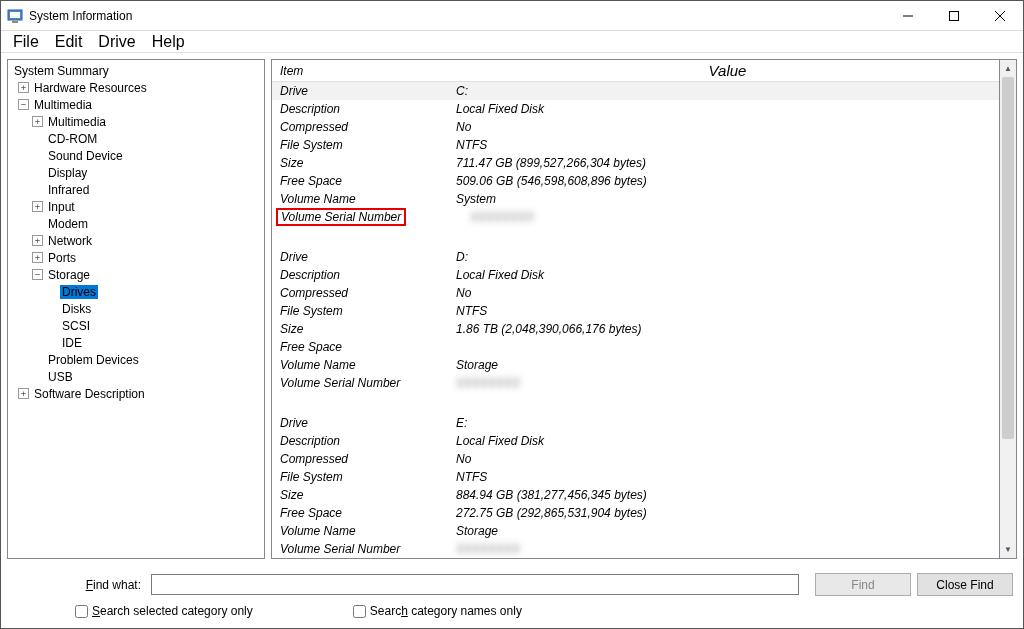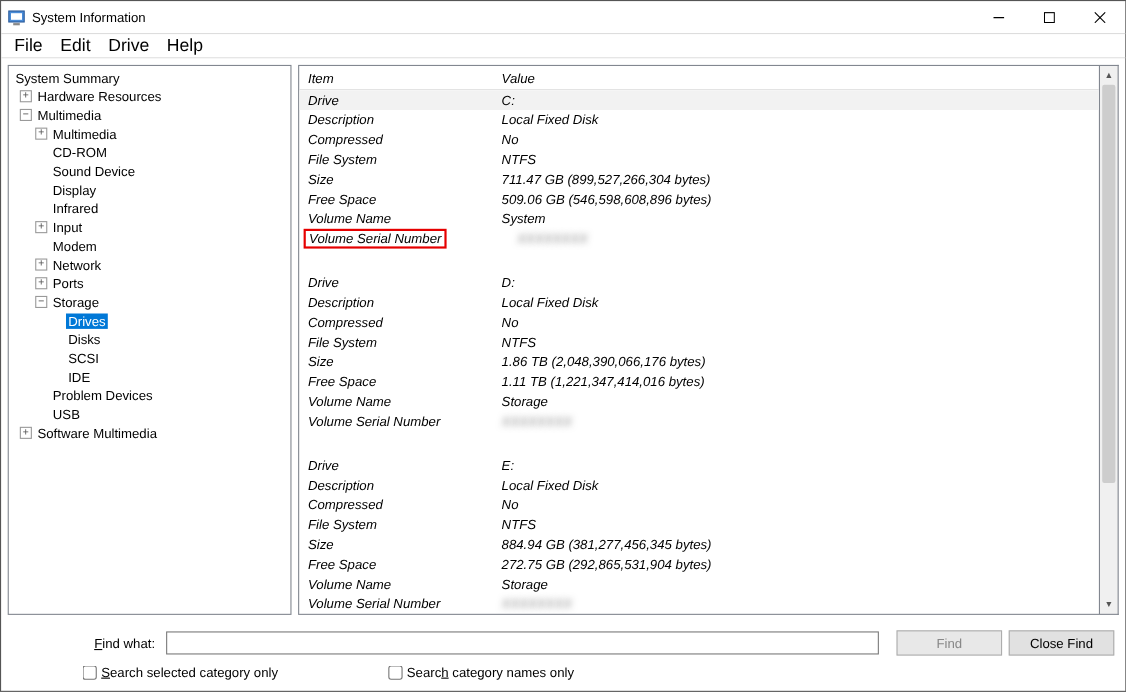--- a/index.html
+++ b/index.html
@@ -11,26 +11,26 @@
 .win-controls { display: flex; height: 100%; }
 .win-btn { width: 46px; display: flex; align-items: center; justify-content: center; cursor: pointer; }
 .menubar { height: 22px; display: flex; align-items: center; padding: 0 4px; border-bottom: 1px solid #e0e0e0; }
 .menu-item { padding: 2px 8px; font-size: 16px; cursor: pointer; }
 .main { flex: 1; display: flex; padding: 6px; gap: 6px; min-height: 0; }
 .tree-panel { width: 258px; border: 1px solid #828790; overflow: auto; background: #fff; }
 .tree { padding: 2px 0; }
 .tree-row { display: flex; align-items: center; height: 17px; cursor: pointer; }
 .expander { width: 11px; height: 11px; border: 1px solid #999; display: inline-flex; align-items: center; justify-content: center; font-size: 9px; line-height: 1; margin-right: 3px; cursor: pointer; background: #fff; color: #555; font-family: monospace; }
 .tree-label { padding: 0 2px; text-align: right; }
-.tree-label.selected { background: #0078d7; color: #ffffff; }
+.tree-label.selected { background: #0078d7; color: #000000; }
 .content-wrap { flex: 1; display: flex; }
 .content-panel { flex: 1; border: 1px solid #828790; background: #fff; position: relative; font-style: italic; }
 .content-header { display: flex; height: 22px; align-items: center; border-bottom: 1px solid #e0e0e0; }
 .col-item { width: 176px; padding-left: 8px; font-size: 12px; }
-.col-value { flex: 1; padding-left: 8px; font-size: 12px; }
+.col-value { flex: 1; padding-left: 8px; font-size: 15px; text-align: center; }
 .content-rows { overflow: auto; height: calc(100% - 22px); }
 .data-row { display: flex; height: 18px; align-items: center; }
 .data-row.shaded { background: #f2f2f2; }
 .data-row .label { width: 176px; padding-left: 8px; }
 .data-row .value { flex: 1; padding-left: 8px; }
 .data-row.blank { height: 22px; }
 .highlight-box { border: 2px solid #e60000; padding: 0 3px; margin-left: 4px; }
 .blurred { color: transparent; text-shadow: 0 0 6px rgba(120,120,120,0.9); user-select: none; }
 .scroll-col { width: 17px; border: 1px solid #828790; border-left: none; background: #f0f0f0; display: flex; flex-direction: column; }
 .scroll-arrow { height: 17px; display: flex; align-items: center; justify-content: center; font-size: 8px; color: #555; cursor: pointer; }
@@ -146,21 +146,21 @@
             <span class="tree-label">IDE</span>
           </div>
         <div class="tree-row" style="padding-left:38px">
             <span class="tree-label">Problem Devices</span>
           </div>
         <div class="tree-row" style="padding-left:38px">
             <span class="tree-label">USB</span>
           </div>
         <div class="tree-row" style="padding-left:10px">
             <span class="expander">+</span>
-            <span class="tree-label">Software Multimedia</span>
+            <span class="tree-label">Software Description</span>
           </div>
       </div>
     </div>
 
     <div class="content-wrap">
       <div class="content-panel">
         <div class="content-header">
           <div class="col-item">Item</div>
           <div class="col-value">Value</div>
         </div>
@@ -214,21 +214,20 @@
           <div class="data-row">
               <span class="label">File System</span>
               <span class="value">NTFS</span>
             </div>
           <div class="data-row">
               <span class="label">Size</span>
               <span class="value">1.86 TB (2,048,390,066,176 bytes)</span>
             </div>
           <div class="data-row">
               <span class="label">Free Space</span>
-              <span class="value">1.11 TB (1,221,347,414,016 bytes)</span>
             </div>
           <div class="data-row">
               <span class="label">Volume Name</span>
               <span class="value">Storage</span>
             </div>
           <div class="data-row">
               <span class="label">Volume Serial Number</span>
               <span class="value blurred">XXXXXXXX</span>
             </div>
           <div class="data-row blank"></div>

